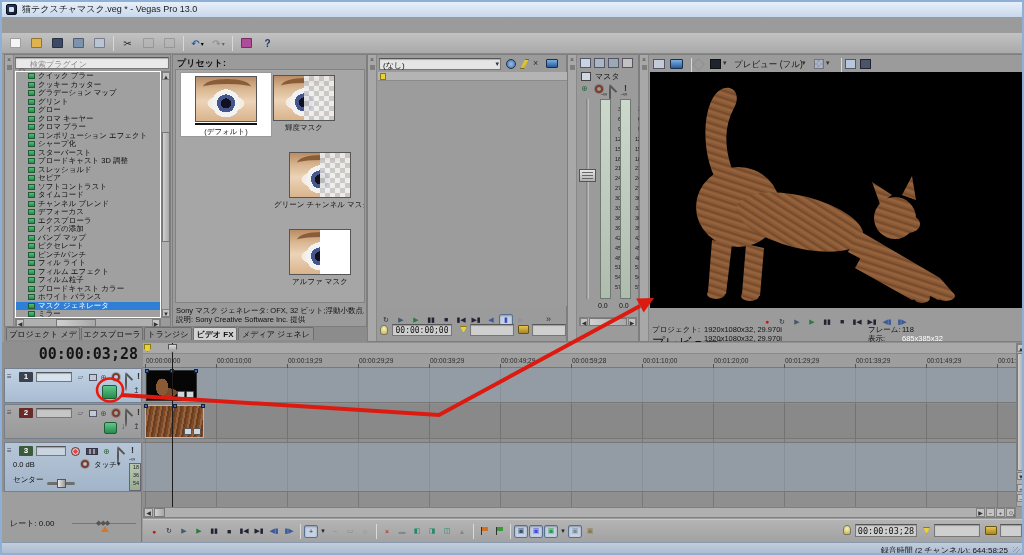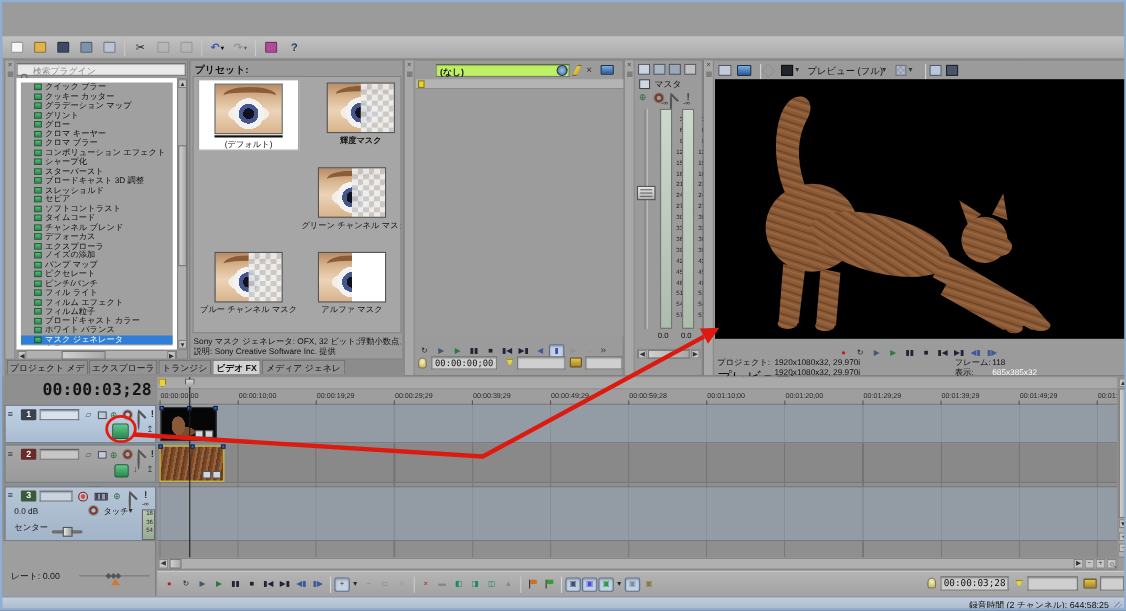--- a/index.html
+++ b/index.html
@@ -24,21 +24,21 @@
   .tbtn .chip{width:11px;height:10px;border-radius:1px;border:1px solid rgba(0,0,0,.35);}
   .tbtn.dis{opacity:.45;}
   .tsep{width:1px;height:15px;background:#8c8c8c;margin:0 3px;border-right:1px solid #d8d8d8;}
   
   .panel{background:#9b9b9b;border:1px solid #7e7e7e;}
   .edgestrip{width:9px;background:#a8a8a8;border-right:1px solid #888;font-size:7px;color:#444;text-align:center;}
   .edgestrip .x{display:block;margin-top:1px;line-height:7px;}
   .edgestrip .pin{display:block;width:5px;height:5px;background:#7e7e7e;margin:2px auto;}
   .sunken{background:#cfcfcf;border:1px solid #777;border-top-color:#555;box-shadow:inset 0 1px 1px rgba(0,0,0,.25);}
   
-  #tree{overflow:hidden;background:#a0a0a0;border:4px solid #ffffff;}
+  #tree{overflow:hidden;background:#a0a0a0;border:1px solid #ffffff;}
   .titem{height:8.5px;line-height:8.5px;font-size:7.5px;color:#0d0d0d;white-space:nowrap;padding-left:22px;position:relative;}
   .titem .pic{position:absolute;left:12px;top:1px;width:7px;height:6px;background:linear-gradient(180deg,#55c078,#2a8a4e);border:1px solid #1d5c34;}
   .titem.sel{background:#2f7fd6;color:#fff;}
   .vscroll{background:#b0b0b0;border:1px solid #808080;}
   .vthumb{background:linear-gradient(90deg,#d0d0d0,#a8a8a8);border:1px solid #777;}
   .sarrow{background:#c4c4c4;border:1px solid #808080;font-size:6px;color:#333;text-align:center;line-height:8px;}
   
   .ptile{position:absolute;width:92px;text-align:center;}
   .ptile.sel{background:#fff;border:1px solid #9a9a9a;}
   .thumbwrap{position:relative;width:62px;height:46px;margin:3px auto 0;border:1px solid #555;overflow:hidden;
@@ -90,20 +90,24 @@
   #callout div{font-size:9.5px;font-weight:bold;color:#fff;line-height:13px;white-space:nowrap;
     text-shadow:1px 1px 0 #3a0e08, -1px -1px 0 #3a0e08,1px -1px 0 #3a0e08,-1px 1px 0 #3a0e08;}
   .statusbar{left:0;top:540px;width:100%;height:13px;background:linear-gradient(180deg,#c2cedd,#a9b8cc);
     border-top:1px solid #8a98ac;font-size:8px;color:#111;}
 </style>
 </head>
 <body>
 
 <div id="app">
 
+  <div id="titlebar" class="abs">
+    <div id="appicon" class="abs"></div>
+    <span>猫テクスチャマスク.veg * - Vegas Pro 13.0</span>
+  </div>
 
 
   <div id="toolbar" class="abs">
       <div class="tbtn">
         <div class="chip" style="background: rgb(245, 245, 245);"></div>
       </div>
       <div class="tbtn">
         <div class="chip" style="background: rgb(224, 180, 76);"></div>
       </div>
       <div class="tbtn">
@@ -198,41 +202,34 @@
   <div class="abs" style="left:170px;top:52px;width:195px;height:273px;background:#9b9b9b;border:1px solid #7e7e7e;">
     <div class="abs" style="left:4px;top:2px;font-size:9px;font-weight:bold;color:#111;">プリセット:</div>
     <div id="presetgrid" class="abs" style="left:2px;top:14px;width:190px;height:234px;background:#a6a6a6;border:1px solid #828282;overflow:hidden;">
         <div class="ptile sel" style="left: 4px; top: 2px;">
           <div class="thumbwrap">
             <div class="brow"></div>
           </div>
           <div class="tbar"></div>
           <div class="cap">(デフォルト)</div>
         </div>
-        <div class="ptile" style="left: 106px; top: 2px; font-weight: bold;">
+        <div class="ptile" style="left: 82px; top: 2px;">
           <div class="thumbwrap">
             <div class="brow"></div>
             <div class="maskhalf checker"></div>
           </div>
           <div class="cap">輝度マスク</div>
         </div>
         <div class="ptile" style="left: 98px; top: 79px;">
           <div class="thumbwrap">
             <div class="brow"></div>
             <div class="maskhalf checker"></div>
           </div>
           <div class="cap">グリーン チャンネル マスク</div>
         </div>
-        <div class="ptile" style="left: 4px; top: 156px;">
-          <div class="thumbwrap">
-            <div class="brow"></div>
-            <div class="maskhalf checker"></div>
-          </div>
-          <div class="cap">ブルー チャンネル マスク</div>
-        </div>
         <div class="ptile" style="left: 98px; top: 156px;">
           <div class="thumbwrap">
             <div class="brow"></div>
             <div class="maskhalf white"></div>
           </div>
           <div class="cap">アルファ マスク</div>
         </div>
       </div>
     <div class="abs" style="left:3px;top:251px;width:188px;height:9px;font-size:7.5px;color:#111;white-space:nowrap;overflow:hidden;">Sony マスク ジェネレータ: OFX, 32 ビット;浮動小数点, GPU による最適</div>
     <div class="abs" style="left:3px;top:260px;width:188px;height:9px;font-size:7.5px;color:#111;white-space:nowrap;overflow:hidden;">説明: Sony Creative Software Inc. 提供</div>
@@ -244,21 +241,21 @@
       <div class="tab" style="left: 140px; width: 48px;">トランジション</div>
       <div class="tab sel" style="left: 189px; width: 44px;">ビデオ FX</div>
       <div class="tab" style="left: 234px; width: 76px;">メディア ジェネレータ</div>
     </div>
 
   <div class="abs panel" style="left:365px;top:52px;width:200px;height:288px;">
     <div class="abs edgestrip" style="left:0;top:0;height:100%;">
       <span class="x">×</span>
       <span class="pin"></span>
     </div>
-    <div class="abs sunken" style="left:28px;top:3px;width:122px;height:12px;background:#bef264;font-weight:bold;">
+    <div class="abs sunken" style="left:11px;top:3px;width:122px;height:12px;background:#e5e5e5;">
       <span class="abs" style="left:3px;top:1px;font-size:8px;color:#111;">(なし)</span>
       <span class="abs" style="right:1px;top:1px;font-size:7px;color:#333;">▾</span>
     </div>
     <span class="abs" style="left:138px;top:4px;width:10px;height:10px;border-radius:50%;background:radial-gradient(circle,#9ac0e8,#3a6aa8);border:1px solid #234;"></span>
     <span class="abs" style="left:152px;top:4px;width:9px;height:10px;background:linear-gradient(135deg,#f4e04a,#c8a018);border:1px solid #776a10;clip-path:polygon(60% 0,100% 0,45% 100%,0 100%);"></span>
     <span class="abs" style="left:165px;top:3px;font-size:9px;color:#333;">×</span>
     <span class="abs" style="left:178px;top:4px;width:12px;height:9px;background:linear-gradient(180deg,#7ab0e0,#2a5a9a);border:1px solid #1a2f4e;border-radius:1px;"></span>
     <div class="abs" style="left:10px;top:17px;width:189px;height:9px;background:#b4b4b4;border-bottom:1px solid #8a8a8a;">
       <span class="abs" style="left:2px;top:1px;width:6px;height:7px;background:#e8d23a;border:1px solid #887a10;"></span>
     </div>

